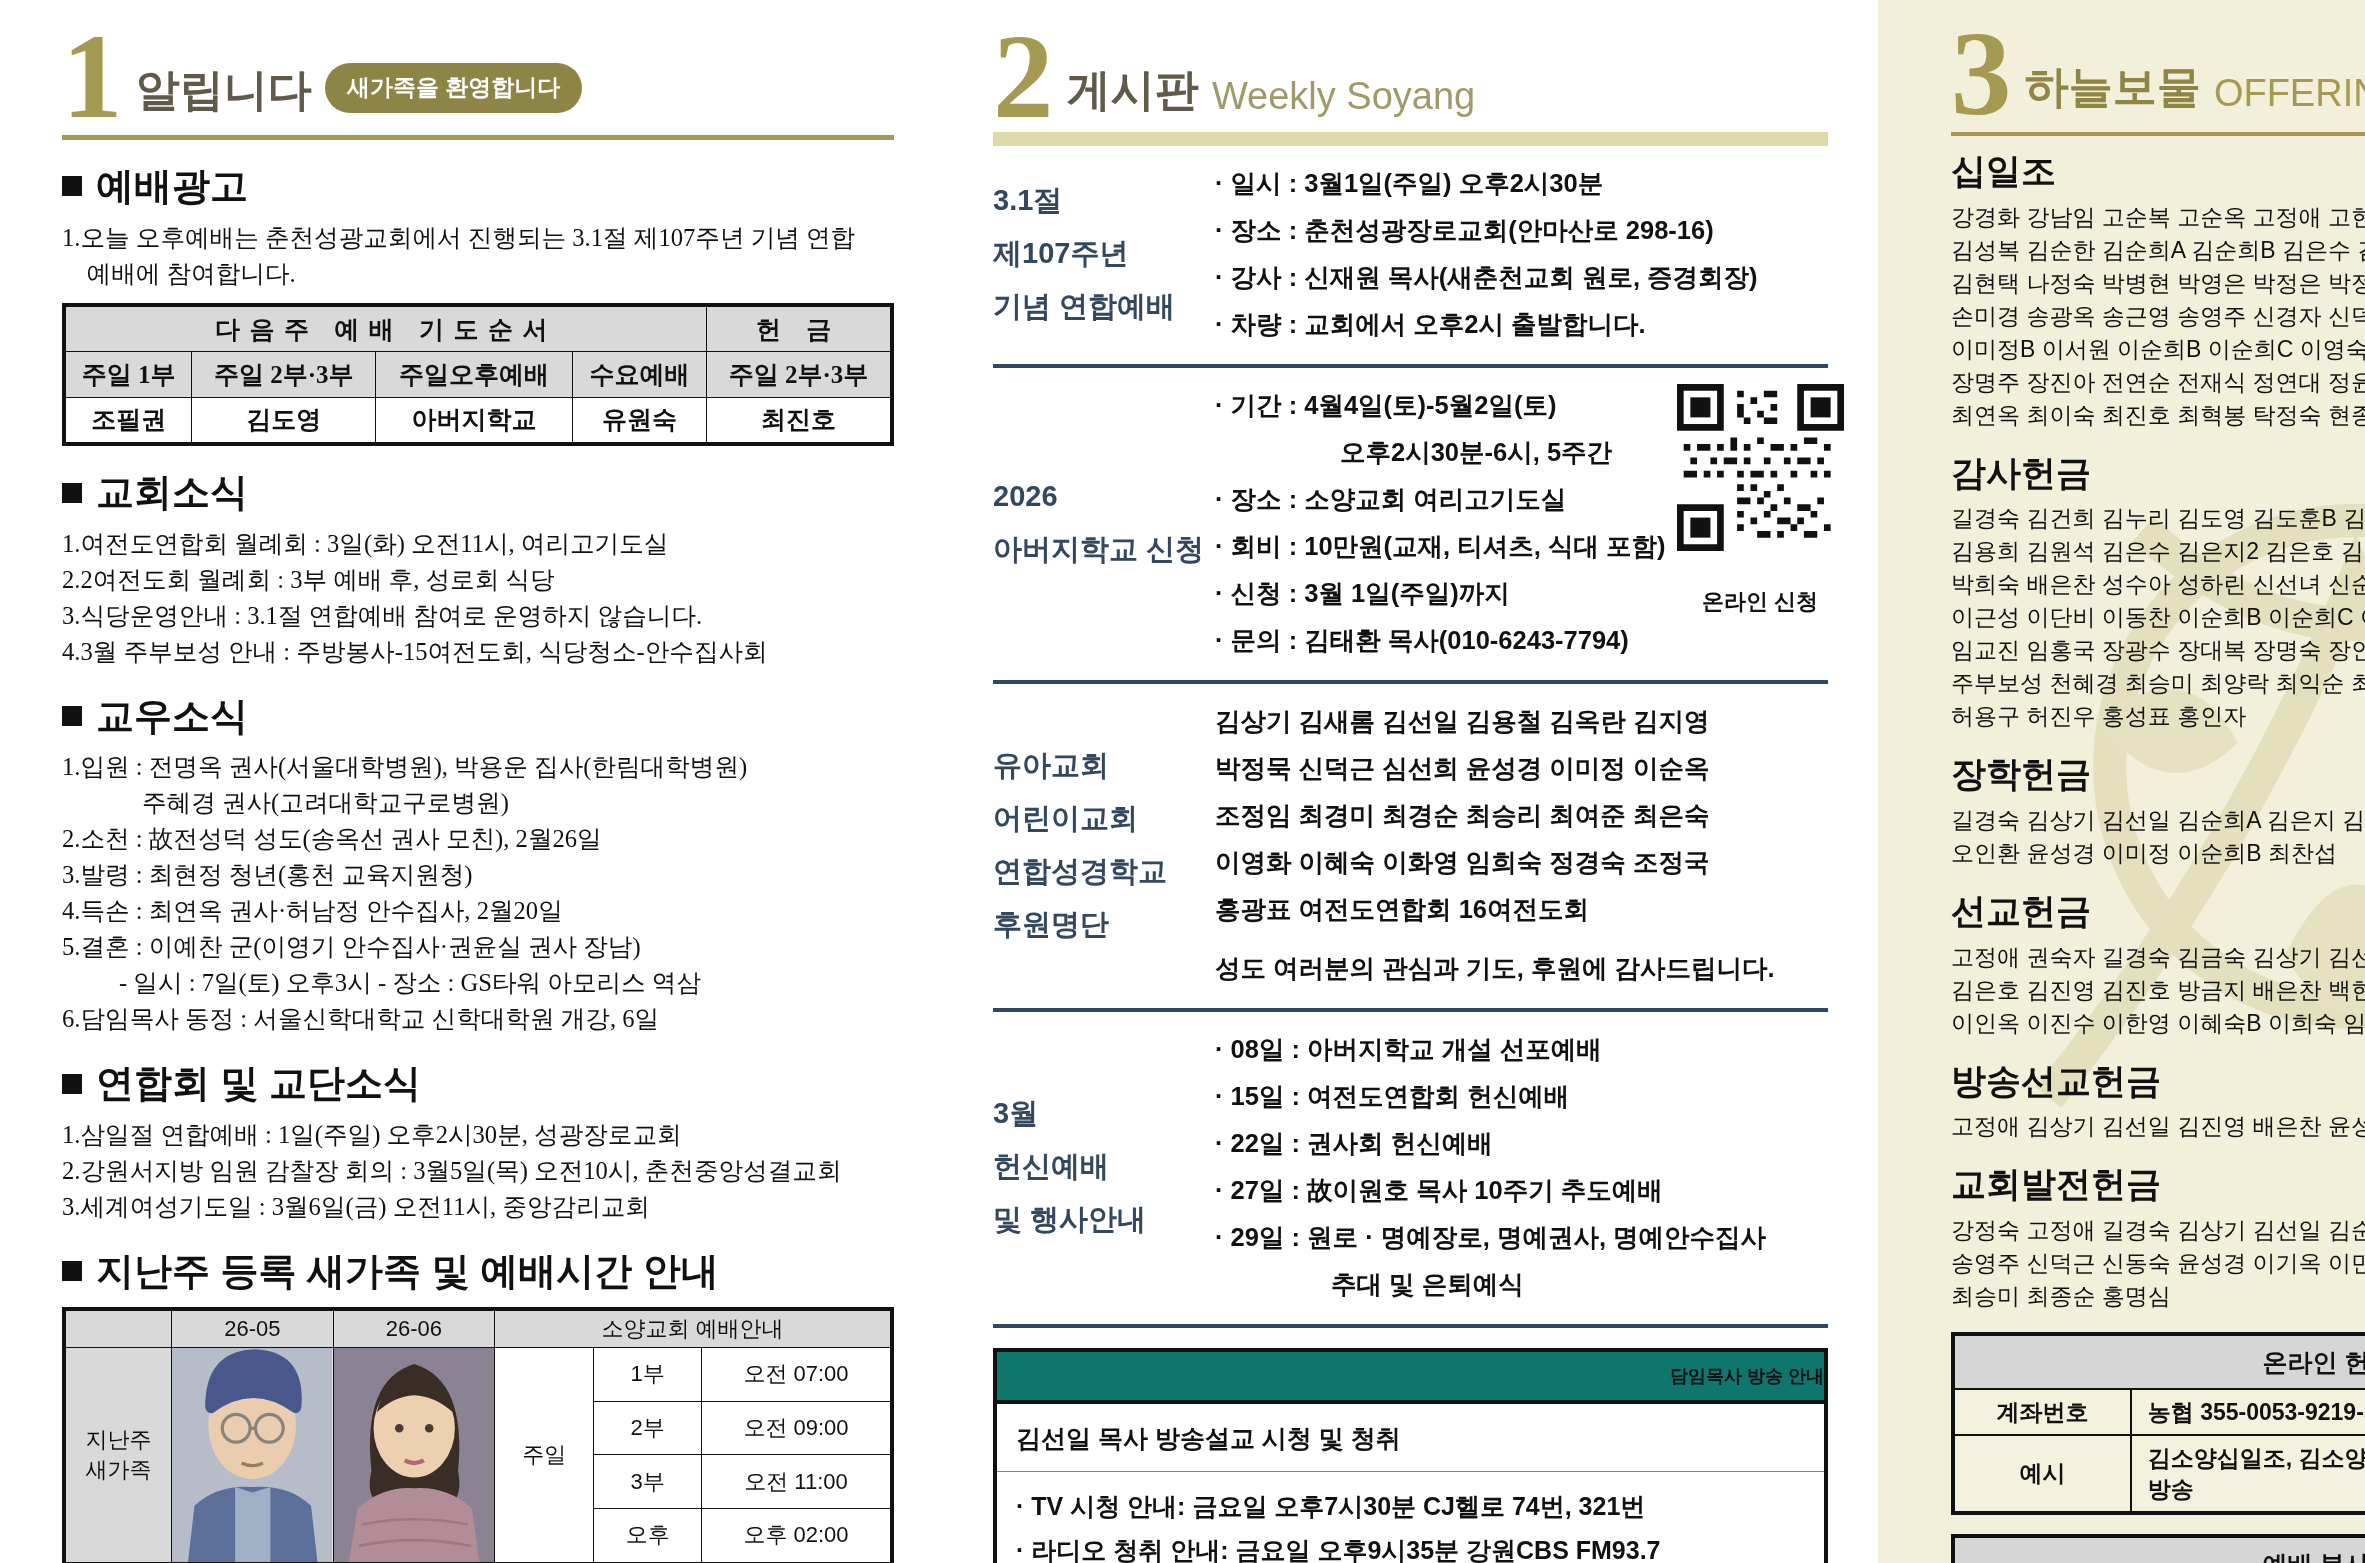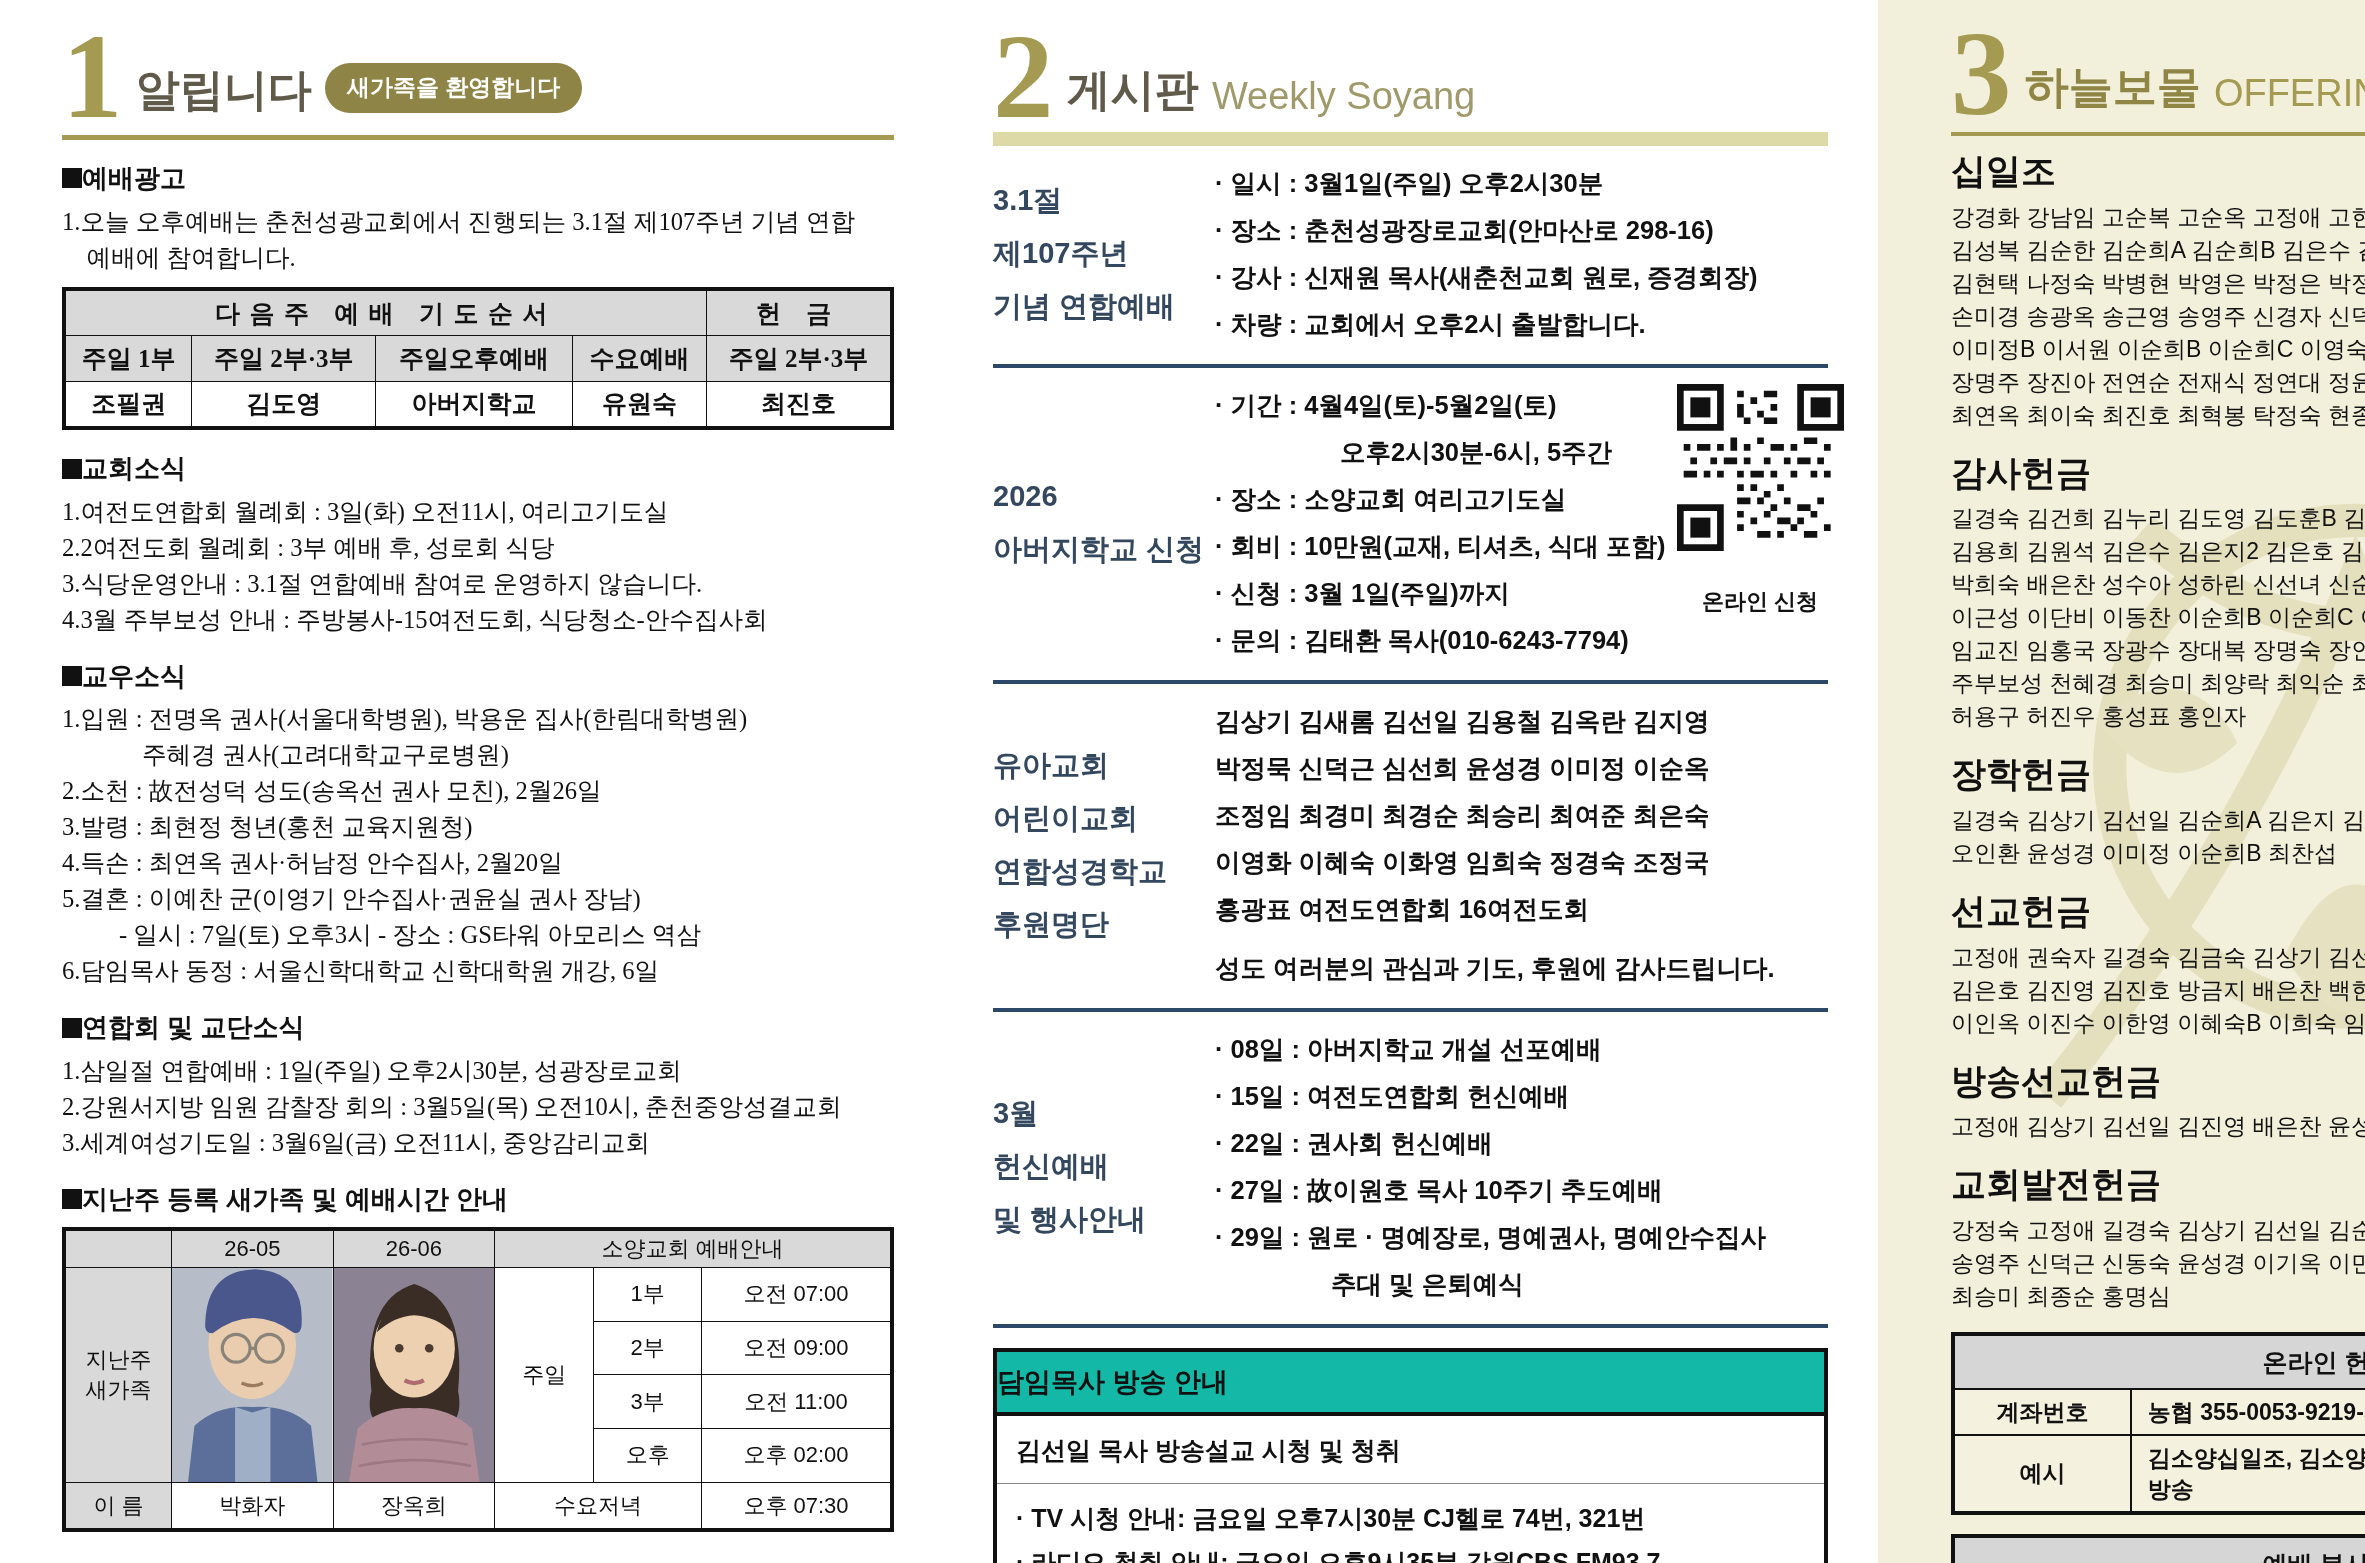--- a/index.html
+++ b/index.html
@@ -18,21 +18,21 @@
   .htitle{font-size:44px;font-weight:bold;color:#5f5a49;padding-bottom:2.8px;white-space:nowrap}
   .hsub{font-size:38px;color:#a09a6b;padding-bottom:4.7px;white-space:nowrap}
   .c3 .htitle{color:#8f8545}
   .c3 .hsub{color:#a59a51}
   .badge{background:#8d8446;color:#fff;font-size:23px;font-weight:bold;padding:9.5px 22px;
          border-radius:33px;margin-bottom:10.4px;white-space:nowrap}
   .rule{height:4.7px;background:#a59a51;margin-top:12.3px}
   .rule2{height:14px;background:#dedaa8;margin-top:8.5px}
 
   
-  .st{display:flex;align-items:center;gap:0;font-size:26px;font-weight:bold;margin:21px 0 7.6px;white-space:nowrap}
+  .st{display:flex;align-items:center;gap:14px;font-size:38px;font-weight:bold;margin:21px 0 7.6px;white-space:nowrap}
   .sq{width:20px;height:20px;background:#111;flex:none}
   .p1body{font-family:"Liberation Serif",serif;font-size:24.6px;line-height:36px}
   .p1body p{margin:0}
   .ind1{padding-left:24.6px}
   .ind2{padding-left:80px}
   .ind3{padding-left:57px}
   table{border-collapse:collapse}
   .t1{width:100%;margin-top:11.4px;border:4.7px solid #111;font-family:"Liberation Serif",serif;
       font-weight:bold;font-size:25px;text-align:center}
   .t1 td{border:1.9px solid #111;padding:5.7px 2.8px}
@@ -54,21 +54,21 @@
   .items{flex:1;font-size:25.5px;line-height:47px;font-weight:700}
   .items p{margin:0;white-space:nowrap}
   .qrwrap{display:flex}
   .qrcol{width:189px;flex:none;text-align:center;padding-top:2.8px}
   .qrcol svg{width:167px;height:167px;display:inline-block}
   .qrcap{font-size:22px;margin-top:11.4px}
   .thanksline{margin-top:12.3px !important}
   .bi1{padding-left:125px}
   .bi2{padding-left:116px}
   .bbox{border:4.7px solid #111;margin-top:20px}
-  .bh{background:#14b8a6;text-align:left;font-size:27px;font-weight:bold;
+  .bh{background:#0f766e;text-align:right;font-size:18px;font-weight:bold;
       padding:12.3px 0;border-bottom:4.7px solid #111}
   .br{padding:11.4px 19px;font-size:25px;font-weight:600;border-bottom:1.9px solid #888}
   .br p{margin:0;line-height:44px;white-space:nowrap}
   .brthick{border-bottom:4.7px solid #111}
 
   
   .oh{font-size:35px;font-weight:bold;margin:18px 0 5.7px}
   .oh.first{margin-top:11.4px}
   .names p{margin:0;font-size:23px;line-height:33px;font-weight:500;white-space:nowrap}
   .t3,.t4{width:100%;margin-top:19px;border:4.3px solid #111;font-size:23px;font-weight:bold;

